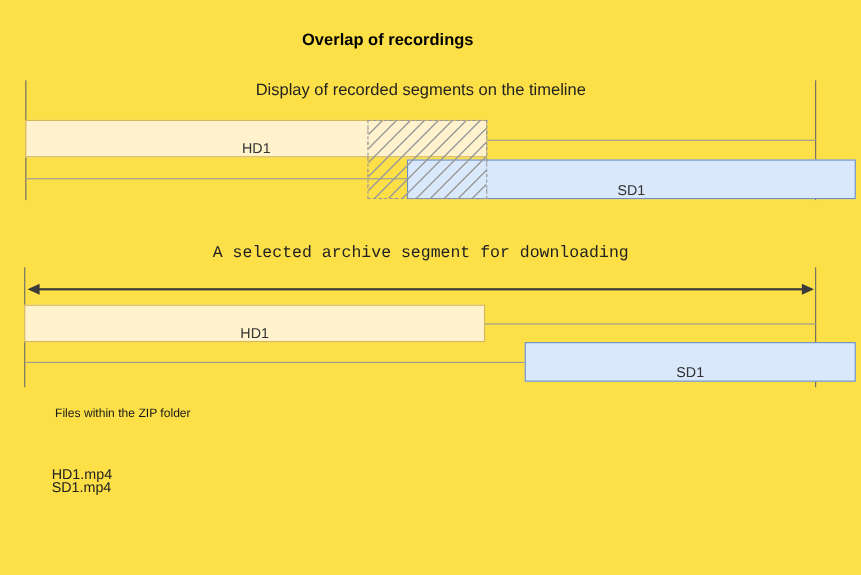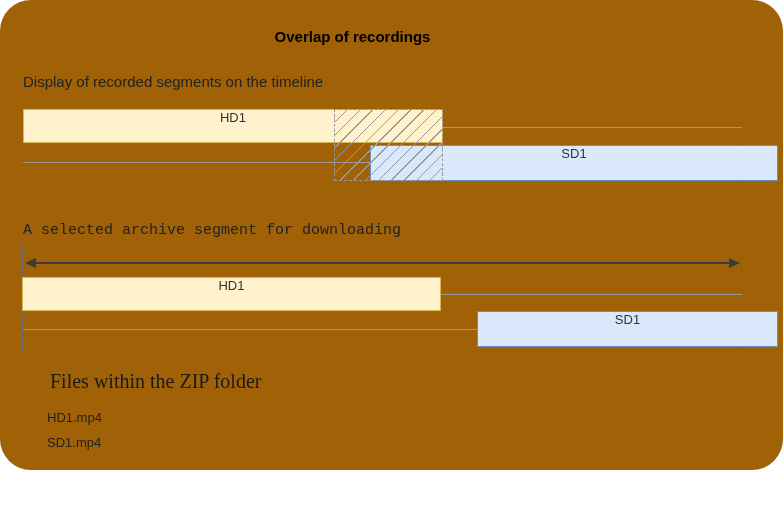--- a/index.html
+++ b/index.html
@@ -2,49 +2,49 @@
 <html style="--hd-fill: #FFF2CC; --hd-border: #D6B656; --sd-fill: #DAE8FC; --sd-border: #6C8EBF; --track-line: #999999; --boundary-line: #666666; --hatch-line: #999999; --arrow: #3b3b3b;"><head>
 <meta charset="utf-8">
 <style>
   * { margin: 0; padding: 0; box-sizing: border-box; }
   html, body { background: #ffffff; }
   body { font-family: "Liberation Sans", sans-serif; }
 
   .canvas {
     position: relative;
     width: 783px;
-    height: 470px;
-    background: #a16207;
+    height: 523px;
+    background: #fde047;
     overflow: hidden;
     color: #1a1a1a;
-    border-radius: 31px;
   }
   .abs { position: absolute; }
 
   .page-title {
     top: 28px; left: 0; width: 705px;
     text-align: center;
     font-size: 15px; font-weight: bold; color: #000000;
   }
   .diagram-title {
     left: 23px; width: 719px;
+    text-align: center;
     font-size: 15px; color: #222222;
   }
 
   .vline {
     width: 1px; height: 109px;
     background: var(--boundary-line, #666666);
   }
   .track-line {
     left: 23px; width: 719px; height: 1px;
     background: var(--track-line, #999999);
   }
 
   .bar {
-    display: flex; align-items: flex-start; justify-content: center;
+    display: flex; align-items: flex-end; justify-content: center;
     font-size: 13px; color: #333333;
   }
   .bar-hd {
     background: var(--hd-fill, #FFF2CC);
     border: 1px solid var(--hd-border, #D6B656);
   }
   .bar-sd {
     background: var(--sd-fill, #DAE8FC);
     border: 1px solid var(--sd-border, #6C8EBF);
     margin-left: 36px;
@@ -71,21 +71,21 @@
   }
   .arrowhead-right {
     top: 258px; left: 729px; width: 0; height: 0;
     border-top: 5px solid transparent;
     border-bottom: 5px solid transparent;
     border-left: 11px solid var(--arrow, #3b3b3b);
   }
 
   .files-title {
     left: 50px; top: 370px;
-    font-size: 20px; color: #1a1a1a; font-family: Liberation Serif, serif;
+    font-size: 11px; color: #1a1a1a;
   }
   .file-name {
     left: 47px;
     font-size: 13px; color: #222222;
   }
 </style>
 </head>
 <body>
 
 <div class="canvas">
@@ -129,17 +129,17 @@
     <div class="abs bar bar-hd" style="left:22px; top:277px; width:419px; height:34px;">
       <span>HD1</span>
     </div>
     <div class="abs bar bar-sd" style="left:441px; top:311px; width:301px; height:36px;">
       <span>SD1</span>
     </div>
   </div>
 
   <div>
     <div class="abs files-title">Files within the ZIP folder</div>
-    <div class="abs file-name" style="top:410px;text-align:center;">HD1.mp4</div>
+    <div class="abs file-name" style="top:423px;text-align:center;">HD1.mp4</div>
     <div class="abs file-name" style="top:435px;">SD1.mp4</div>
   </div>
 
 </div>
 
 </body></html>

